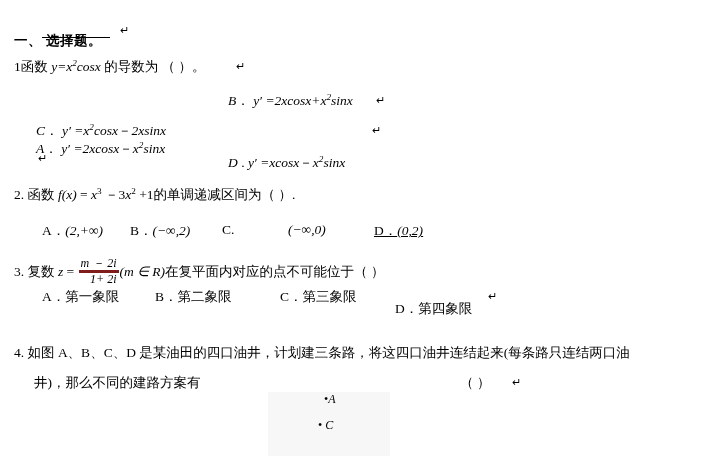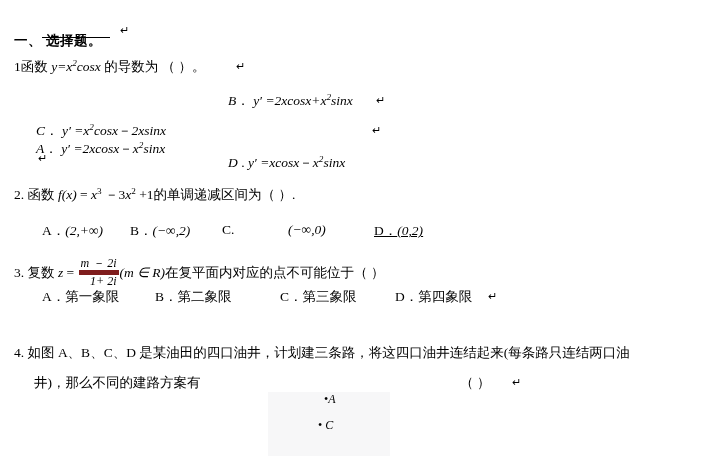--- a/index.html
+++ b/index.html
@@ -65,21 +65,21 @@
     position: relative;
     top: -1px;
     margin: 0 1px;
   }
   .frac .num {
     display: block;
     padding: 0 2px;
   }
   .frac .den {
     display: block;
-    border-top: 5px solid #7f1d1d;
+    border-top: 3px solid #7f1d1d;
     padding: 0 2px;
   }
   
   .figure {
     position: absolute;
   }
   .ptlabel {
     position: absolute;
     font-size: 12px;
     font-style: italic;
@@ -136,21 +136,21 @@
     <span>3. 复数 </span><span class="it">z</span> <span>=</span>
     <span class="frac">
       <span class="num it">m － 2i</span>
       <span class="den it">1+ 2i</span>
     </span><span class="it">(m ∈ R)</span><span>在复平面内对应的点不可能位于（            ）</span>
   </div>
 
   <div class="blk opt" style="left:42px; top:288px;">A．第一象限</div>
   <div class="blk opt" style="left:155px; top:288px;text-align:right;">B．第二象限</div>
   <div class="blk opt" style="left:280px; top:288px;">C．第三象限</div>
-  <div class="blk opt" style="left:395px; top:288px;">D．第四象限</div>
+  <div class="blk opt" style="left:395px; top:300px;">D．第四象限</div>
   <div class="blk pilcrow" style="left:488px; top:290px;">↵</div>
 
   <div class="blk q" style="left:14px; top:344px;">4. 如图 A、B、C、D 是某油田的四口油井，计划建三条路，将这四口油井连结起来(每条路只连结两口油</div>
   <div class="blk q" style="left:14px; top:374px;margin-left:20px;">井)，那么不同的建路方案有</div>
   <div class="blk q" style="left:460px; top:374px;">（      ）</div>
   <div class="blk pilcrow" style="left:512px; top:376px;">↵</div>
 
   <div class="figure" style="left:268px; top:392px; width:146px; height:64px;">
     <div class="faint" style="left:0px; top:0px; width:122px; height:64px;"></div>
     <div class="ptlabel" style="left:56px; top:0px;">

